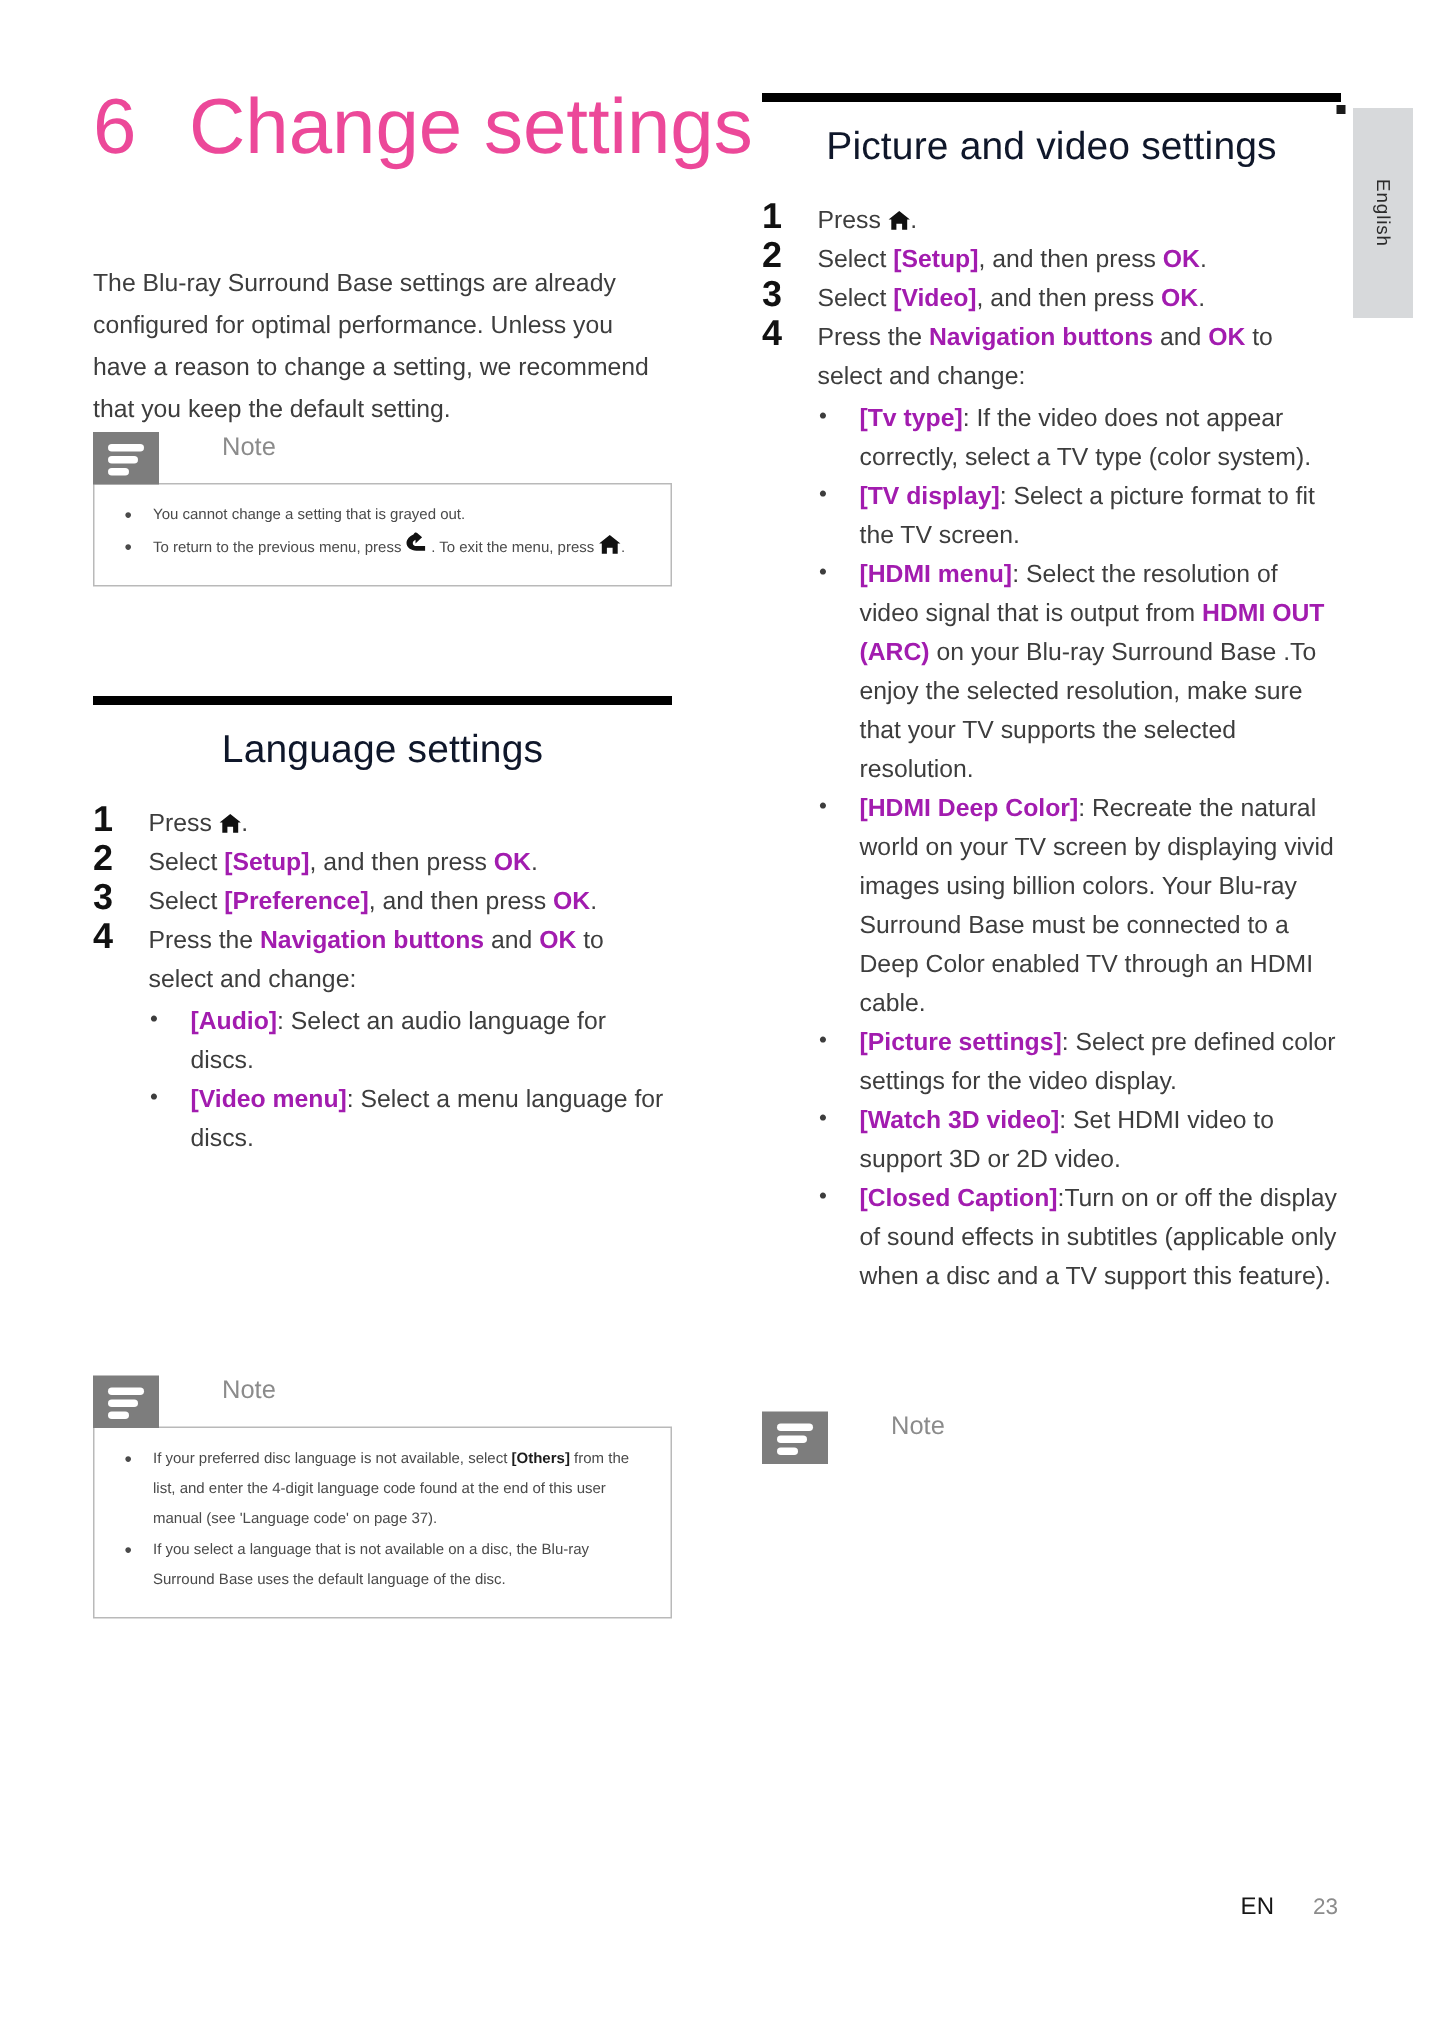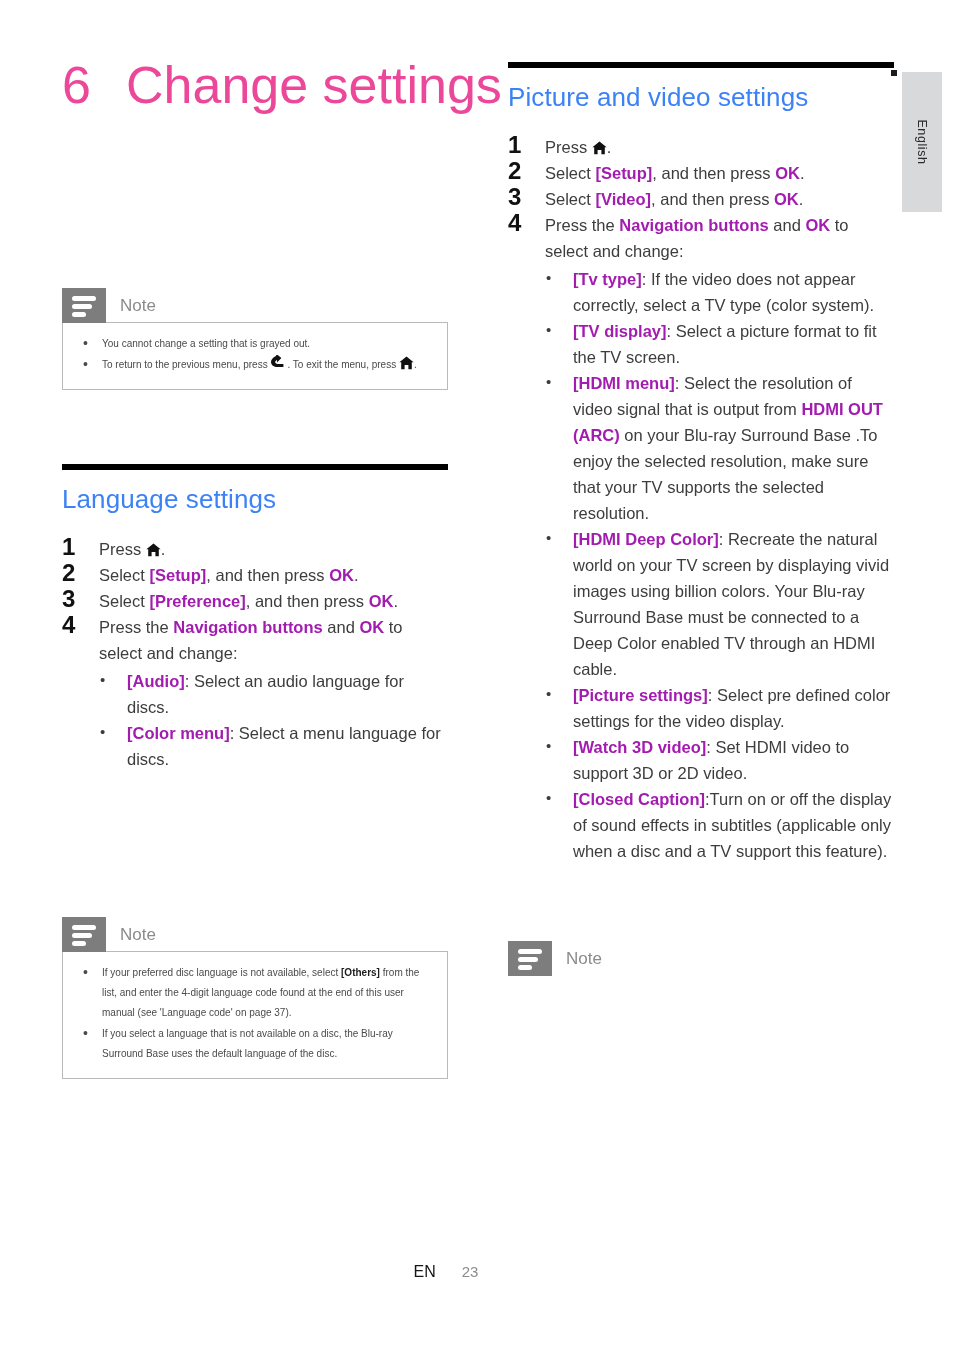--- a/index.html
+++ b/index.html
@@ -86,24 +86,25 @@
 
   
   .rule {
     height: 6px;
     background: #000;
     width: 386px;
   }
   .sec-title {
     font-size: 26px;
     line-height: 34px;
-    color: #3b82f6;
+    color: #0f172a;
     font-weight: 400;
     margin: 12px 0 0 0;
     letter-spacing: 0.1px;
+    text-align: center;
   }
 
   
   .steps { margin-top: 20px; }
   .step {
     position: relative;
     padding-left: 37px;
     font-size: 16.5px;
     line-height: 26px;
     color: #3d3d3d;
@@ -142,22 +143,22 @@
     font-size: 15px;
     color: #3d3d3d;
   }
 
   b, .b { font-weight: 700; color: #a21caf; }
 
   
   .note { position: relative; }
   .note-head {
     display: flex;
-    align-items: center;
     height: 35px;
+    gap: 28px;
   }
   .note-badge {
     width: 44px;
     height: 35px;
     background: #7d7d7d;
     position: relative;
     flex: 0 0 auto;
   }
   .note-badge i {
     position: absolute;
@@ -209,21 +210,21 @@
     line-height: 1;
   }
   .gl svg { display: block; }
 
   
   .footer {
     position: absolute;
     left: 0;
     top: 1263px;
     width: 954px;
-    text-align: center;
+    text-align: right;
     padding-right: 62px;
     box-sizing: border-box;
     font-size: 15px;
     color: #8c8c8c;
   }
   .footer .en {
     color: #161616;
     font-weight: 400;
     margin-right: 26px;
     font-size: 16px;
@@ -236,20 +237,21 @@
 
   <div class="corner-mark"></div>
   <div class="lang-tab">
     <span>English</span>
   </div>
 
   <div class="chapter">
     <span class="num">6</span><span>Change settings</span>
   </div>
 
+  <p class="intro">The Blu-ray Surround Base  settings are already configured for optimal performance. Unless you have a reason to change a setting, we recommend that you keep the default setting.</p>
 
   <div class="col col-left" style="top:288px;">
     <div class="note">
       <div class="note-head">
         <div class="note-badge">
           <i class="b1"></i>
             <i class="b2"></i>
             <i class="b3"></i>
         </div>
         <div class="note-title">Note</div>
@@ -286,21 +288,21 @@
         <span class="n">3</span>
         <span>Select </span><b>[Preference]</b><span>, and then press </span><b>OK</b><span>.</span>
       </div>
       <div class="step">
         <span class="n">4</span>
         <span>Press the </span><b>Navigation buttons</b><span> and </span><b>OK</b><span> to select and change:</span>
       </div>
 
       <ul class="bul">
         <li><b>[Audio]</b><span>: Select an audio language for discs.</span></li>
-        <li><b>[Color menu]</b><span>: Select a menu language for discs.</span></li>
+        <li><b>[Video menu]</b><span>: Select a menu language for discs.</span></li>
       </ul>
     </div>
   </div>
 
   <div class="col col-left" style="top:917px;">
     <div class="note">
       <div class="note-head">
         <div class="note-badge">
           <i class="b1"></i>
             <i class="b2"></i>

